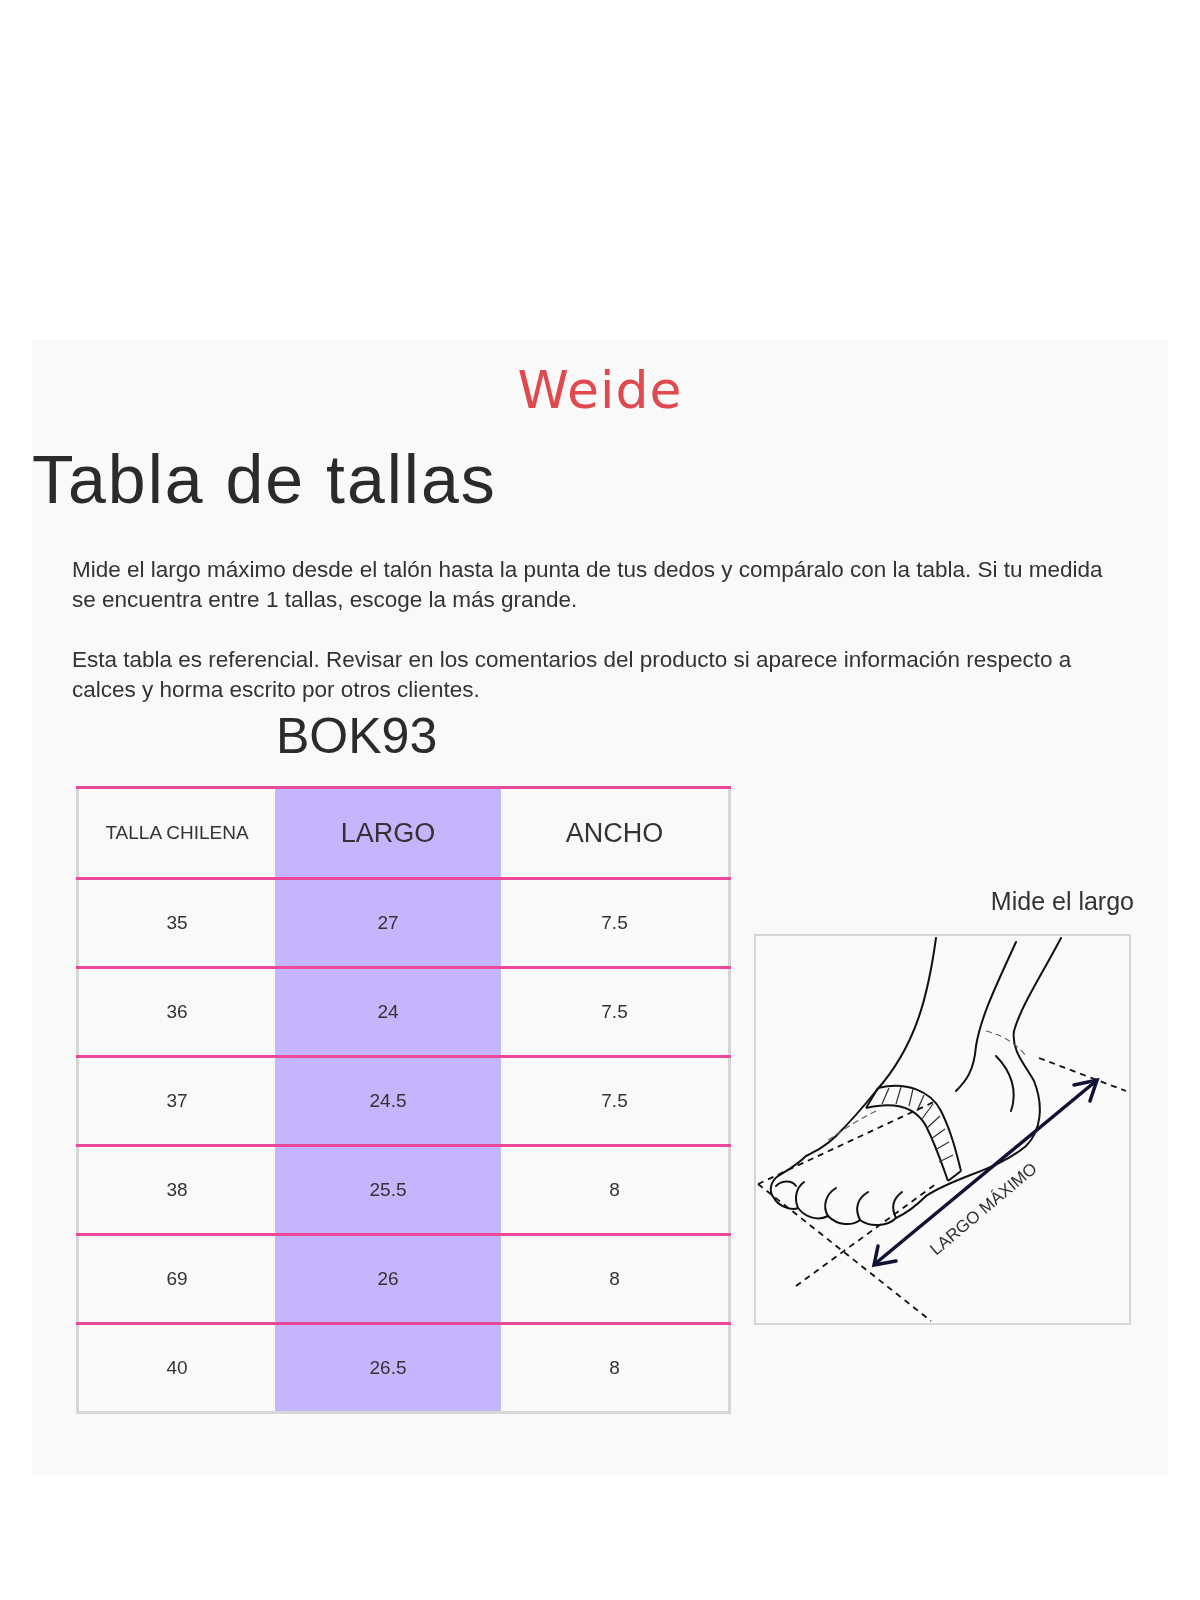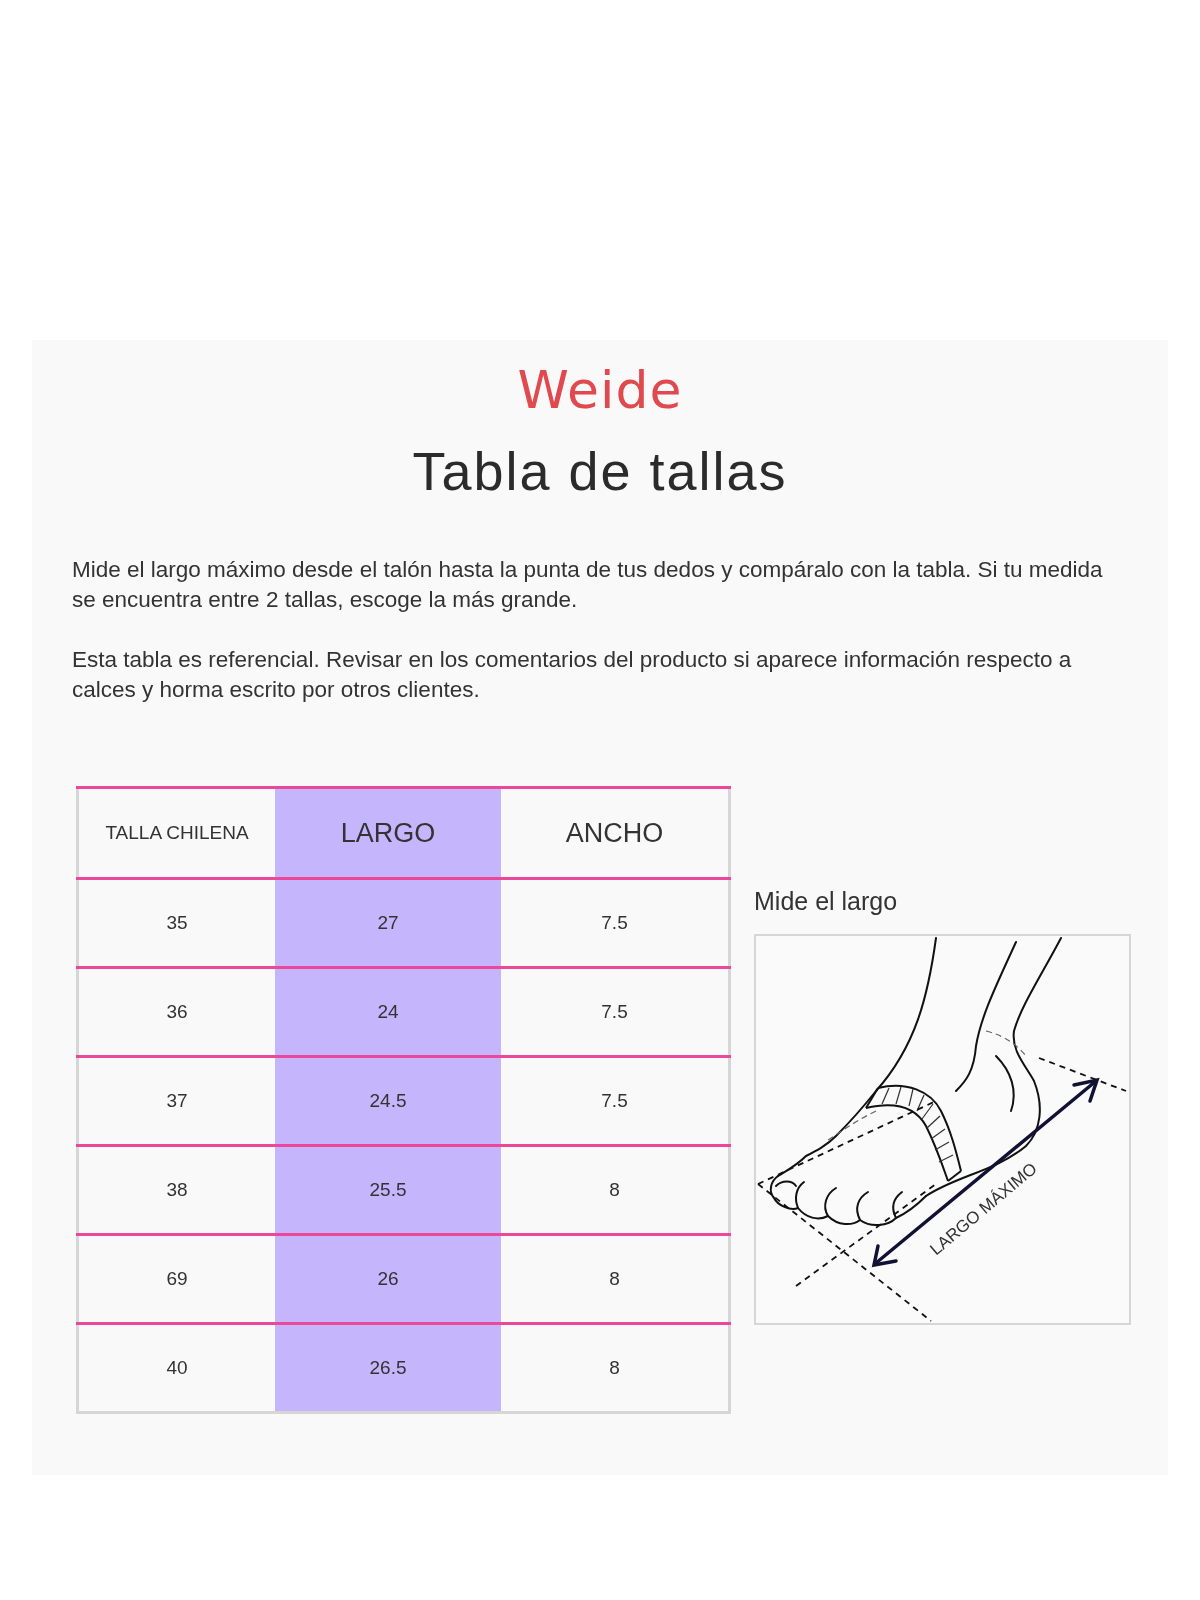--- a/index.html
+++ b/index.html
@@ -23,22 +23,21 @@
       text-align: center;
       font-family: "DejaVu Sans", sans-serif;
       font-size: 52px;
       letter-spacing: 1px;
       color: #e04a4f;
       font-weight: normal;
     }
     .title {
       position: absolute;
       left: 0; top: 100px; width: 1136px;
-      text-align: center;
-      font-size: 54px;
+      font-size: 68px;
       letter-spacing: 2px;
       color: #2b2b2b;
     }
     .para {
       position: absolute;
       left: 40px; width: 1060px;
       font-size: 22.5px;
       line-height: 30px;
       color: #333;
     }
@@ -70,21 +69,21 @@
     table.sizes td { height: 86px; font-size: 19px; }
     .c1 { width: 197px; }
     .c2 { width: 227px; background: #c4b5fd; margin-left: 23px; }
     .c3 { width: 228px; margin-left: 28px; }
     th.c1 { font-size: 19px; }
     th.c2, th.c3 { font-size: 27px; }
     .diagram-label {
       position: absolute;
       left: 722px; top: 547px;
       width: 380px;
-      text-align: left;
+      text-align: right;
       font-size: 25px;
       color: #333;
     }
     .diagram-box {
       position: absolute;
       left: 722px; top: 594px;
       width: 373px; height: 387px;
       border: 2px solid #d6d6d6;
       background: #fafafa;
       overflow: hidden;
@@ -93,23 +92,24 @@
   </style>
 </head>
 <body>
 
 <div class="panel">
 
   <div class="logo">Weide</div>
 
   <div class="title">Tabla de tallas</div>
 
-  <div class="para p1">Mide el largo máximo desde el talón hasta la punta de tus dedos y compáralo con la tabla. Si tu medida se encuentra entre 2 tallas, escoge la más grande.</div>
+  <div class="para p1">Mide el largo máximo desde el talón hasta la punta de tus dedos y compáralo con la tabla. Si tu medida se encuentra entre 1 tallas, escoge la más grande.</div>
   <div class="para p2">Esta tabla es referencial. Revisar en los comentarios del producto si aparece información respecto a calces y horma escrito por otros clientes.</div>
 
+  <div class="model">BOK93</div>
 
   <table class="sizes">
     <thead>
       <tr>
         <th class="c1">TALLA CHILENA</th>
         <th class="c2">LARGO</th>
         <th class="c3">ANCHO</th>
       </tr>
     </thead>
     <tbody>

